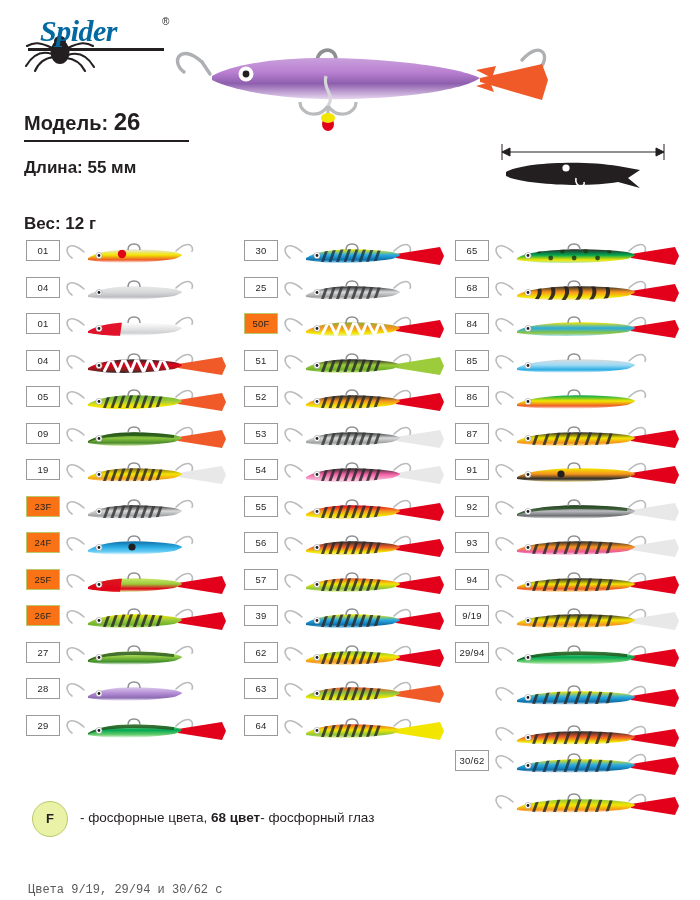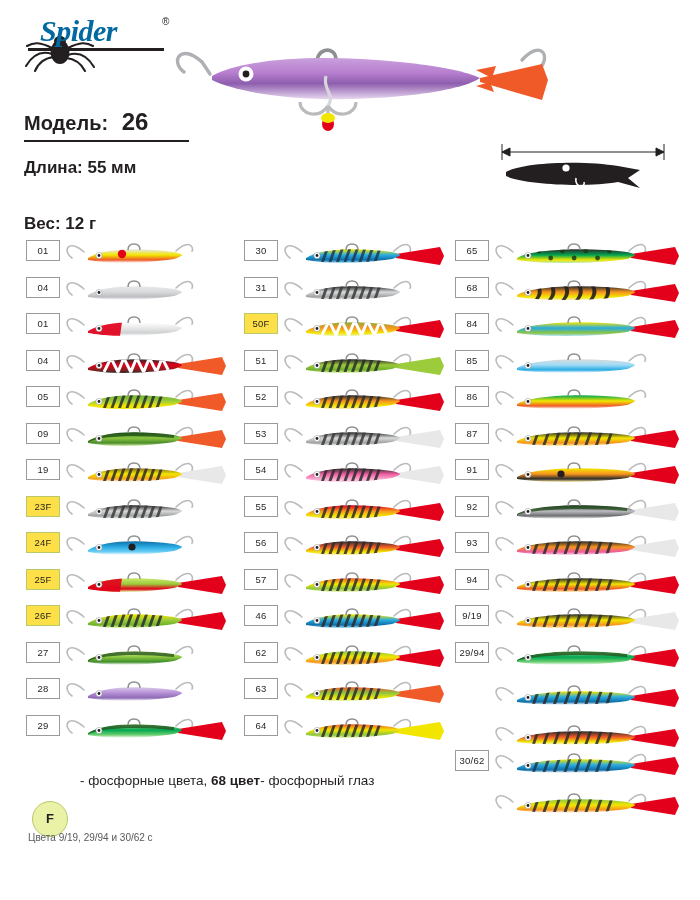--- a/index.html
+++ b/index.html
@@ -27,21 +27,21 @@
   }
   .logo-underline{
     position:absolute;left:6px;top:40px;width:136px;height:3px;background:#231f20;z-index:3;
   }
   .spider-svg{position:absolute;left:0;top:0;z-index:1;}
 
   .model-line{
     position:absolute;left:24px;top:108px;
     font-size:20px;font-weight:bold;
   }
-  .model-line .num{font-size:24px;margin-left:8px;}
+  .model-line .num{font-size:24px;}
   .model-rule{position:absolute;left:24px;top:140px;width:165px;height:2px;background:#231f20;}
   .spec{
     position:absolute;left:24px;font-size:17px;font-weight:bold;
   }
   .spec.l1{top:158px;}
   .spec.l2{top:199px;margin-top:15px;}
 
   
   .hero{position:absolute;left:150px;top:28px;width:420px;height:110px;}
   
@@ -61,39 +61,39 @@
     position:relative;height:36.5px;
   }
   .badge{
     position:absolute;left:0;top:4px;
     width:32px;height:19px;border-radius:0;
     border:1px solid #9a9a9a;background:#fff;
     font-size:9.5px;line-height:19px;text-align:center;
     color:#231f20;letter-spacing:0.2px;
   }
   .badge.phos{
-    background:#fde047;border-color:#b9c96a;
+    background:#f97316;border-color:#b9c96a;
   }
   .lure{
     position:absolute;left:36px;top:0;width:176px;height:36px;
   }
   .col3 .lure{width:200px;}
 
   
   .foot-badge{
     position:absolute;left:32px;top:801px;width:34px;height:34px;border-radius:50%;
     background:#e9f2a6;border:1px solid #b9c96a;
     font-size:13px;font-weight:bold;text-align:center;line-height:34px;
   }
   .foot-note{
-    position:absolute;left:80px;top:773px;font-size:13.5px;
+    position:absolute;left:80px;top:810px;font-size:13.5px;
   }
   .foot-note b{font-weight:bold;}
   .foot-small{
-    position:absolute;left:28px;top:828px;font-size:10px;color:#58595b;line-height:20px;
+    position:absolute;left:28px;top:880px;font-size:12px;color:#58595b;line-height:20px;font-family:Liberation Mono, monospace;
   }
 </style>
 </head>
 <body>
 
 <div class="logo-wrap">
   <svg class="spider-svg" width="150" height="64" viewBox="0 0 150 64">
     <g stroke="#231f20" stroke-width="2.1" fill="none" stroke-linecap="round">
       <path d="M30 46 C18 42 10 48 4 58"></path>
       <path d="M32 49 C22 50 16 56 13 63"></path>
@@ -585,21 +585,21 @@
             <path d="M83.5 12 L86.5 12 L81.5 26 L78.5 26 Z" fill="#1b3a52" opacity="0.85"></path>
             <path d="M91 12 L94 12 L89 26 L86 26 Z" fill="#1b3a52" opacity="0.85"></path>
             <path d="M98.5 12 L101.5 12 L96.5 26 L93.5 26 Z" fill="#1b3a52" opacity="0.85"></path>
           </g>
           <path d="M66 14 q0 -6 6 -6 q6 0 6 6" stroke="#8d8f92" stroke-width="1.5" fill="none"></path>
           <circle cx="37" cy="19.5" r="3.1" fill="#ffffff" stroke="#8d8f92" stroke-width="0.5"></circle>
           <circle cx="37" cy="19.5" r="1.4" fill="#231f20"></circle>
         </svg></div>
     </div>
     <div class="row">
-      <div class="badge">31</div>
+      <div class="badge">25</div>
       <div class="lure"><svg width="176" height="36" viewBox="0 0 176 36">
           <defs>
             <linearGradient id="g1_1" x1="0" y1="0" x2="0" y2="1">
               <stop offset="0%" stop-color="#2b2b2b"></stop>
               <stop offset="42%" stop-color="#d9dadb"></stop>
               <stop offset="78%" stop-color="#9ea0a2"></stop>
               <stop offset="100%" stop-color="#ffffff"></stop>
             </linearGradient>
             <clipPath id="cg1_1">
               <path d="M26 22 C40 13 72 11 112 16 C118 17.5 120 18.5 120 19 C120 20 116 21.5 112 23 C72 29 40 27 26 24 Z"></path>
@@ -875,21 +875,21 @@
             <path d="M83.5 12 L86.5 12 L81.5 26 L78.5 26 Z" fill="#2b2b2b" opacity="0.85"></path>
             <path d="M91 12 L94 12 L89 26 L86 26 Z" fill="#2b2b2b" opacity="0.85"></path>
             <path d="M98.5 12 L101.5 12 L96.5 26 L93.5 26 Z" fill="#2b2b2b" opacity="0.85"></path>
           </g>
           <path d="M66 14 q0 -6 6 -6 q6 0 6 6" stroke="#8d8f92" stroke-width="1.5" fill="none"></path>
           <circle cx="37" cy="19.5" r="3.1" fill="#ffffff" stroke="#8d8f92" stroke-width="0.5"></circle>
           <circle cx="37" cy="19.5" r="1.4" fill="#231f20"></circle>
         </svg></div>
     </div>
     <div class="row">
-      <div class="badge">46</div>
+      <div class="badge">39</div>
       <div class="lure"><svg width="176" height="36" viewBox="0 0 176 36">
           <defs>
             <linearGradient id="g1_10" x1="0" y1="0" x2="0" y2="1">
               <stop offset="0%" stop-color="#f2e600"></stop>
               <stop offset="42%" stop-color="#29abe2"></stop>
               <stop offset="78%" stop-color="#0f6fa8"></stop>
               <stop offset="100%" stop-color="#9fdcf7"></stop>
             </linearGradient>
             <clipPath id="cg1_10">
               <path d="M26 22 C40 13 72 11 112 16 C118 17.5 120 18.5 120 19 C120 20 116 21.5 112 23 C72 29 40 27 26 24 Z"></path>

